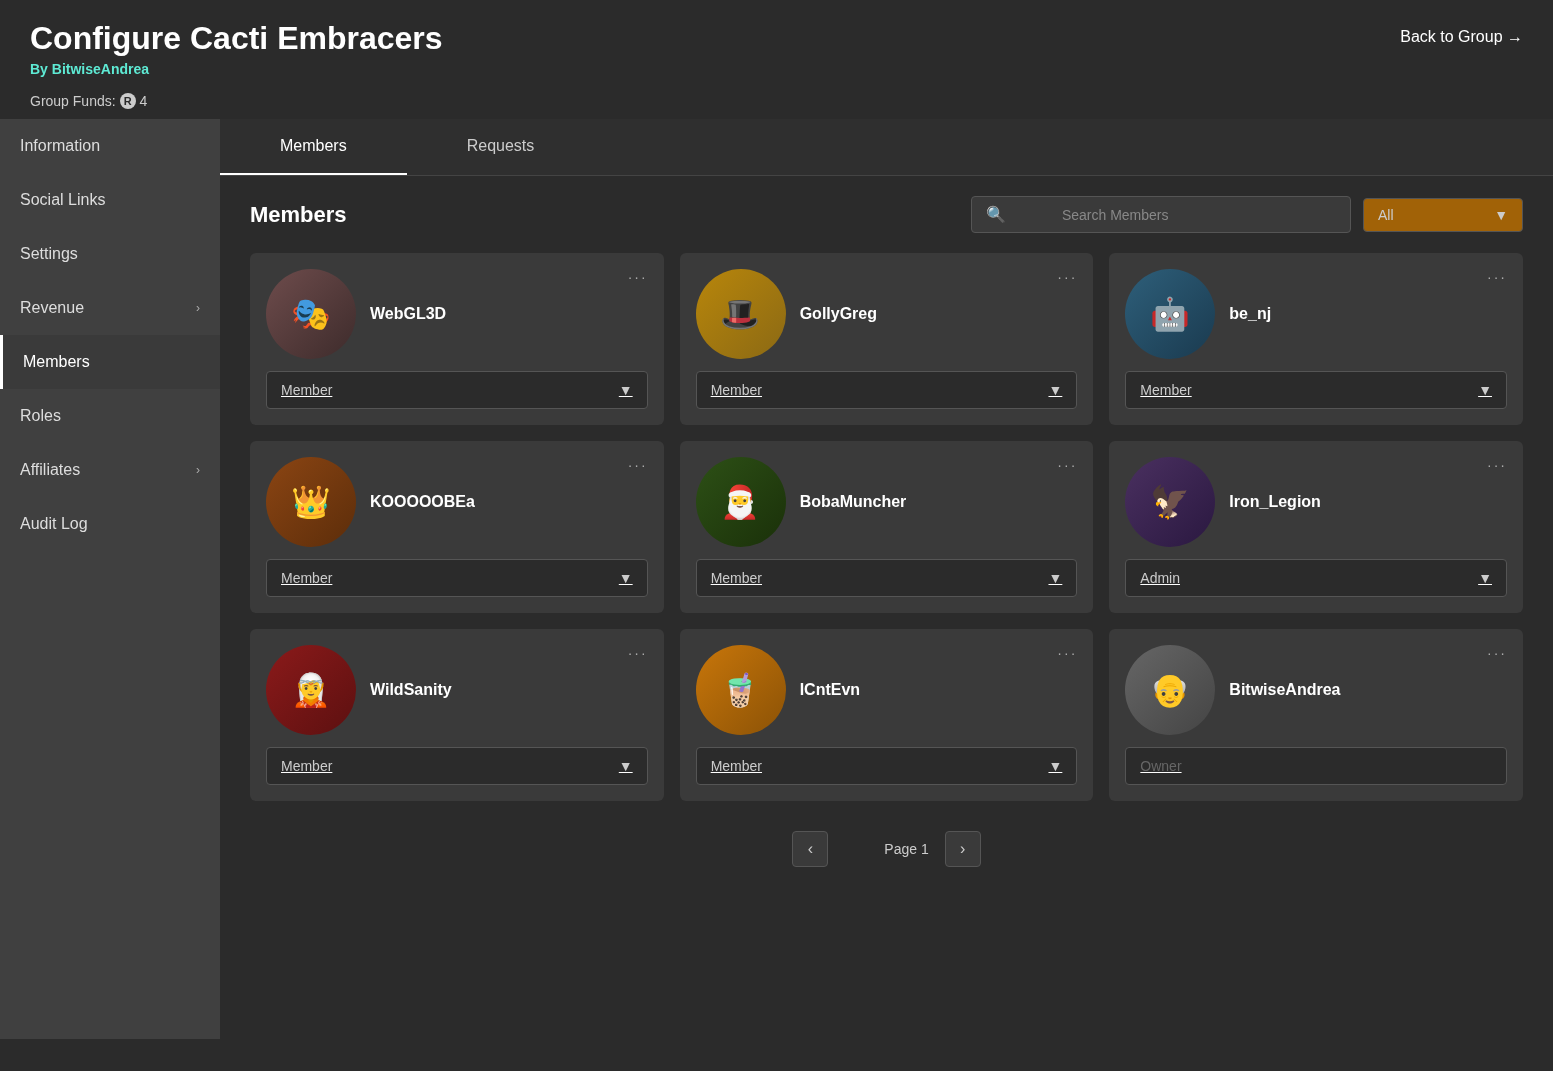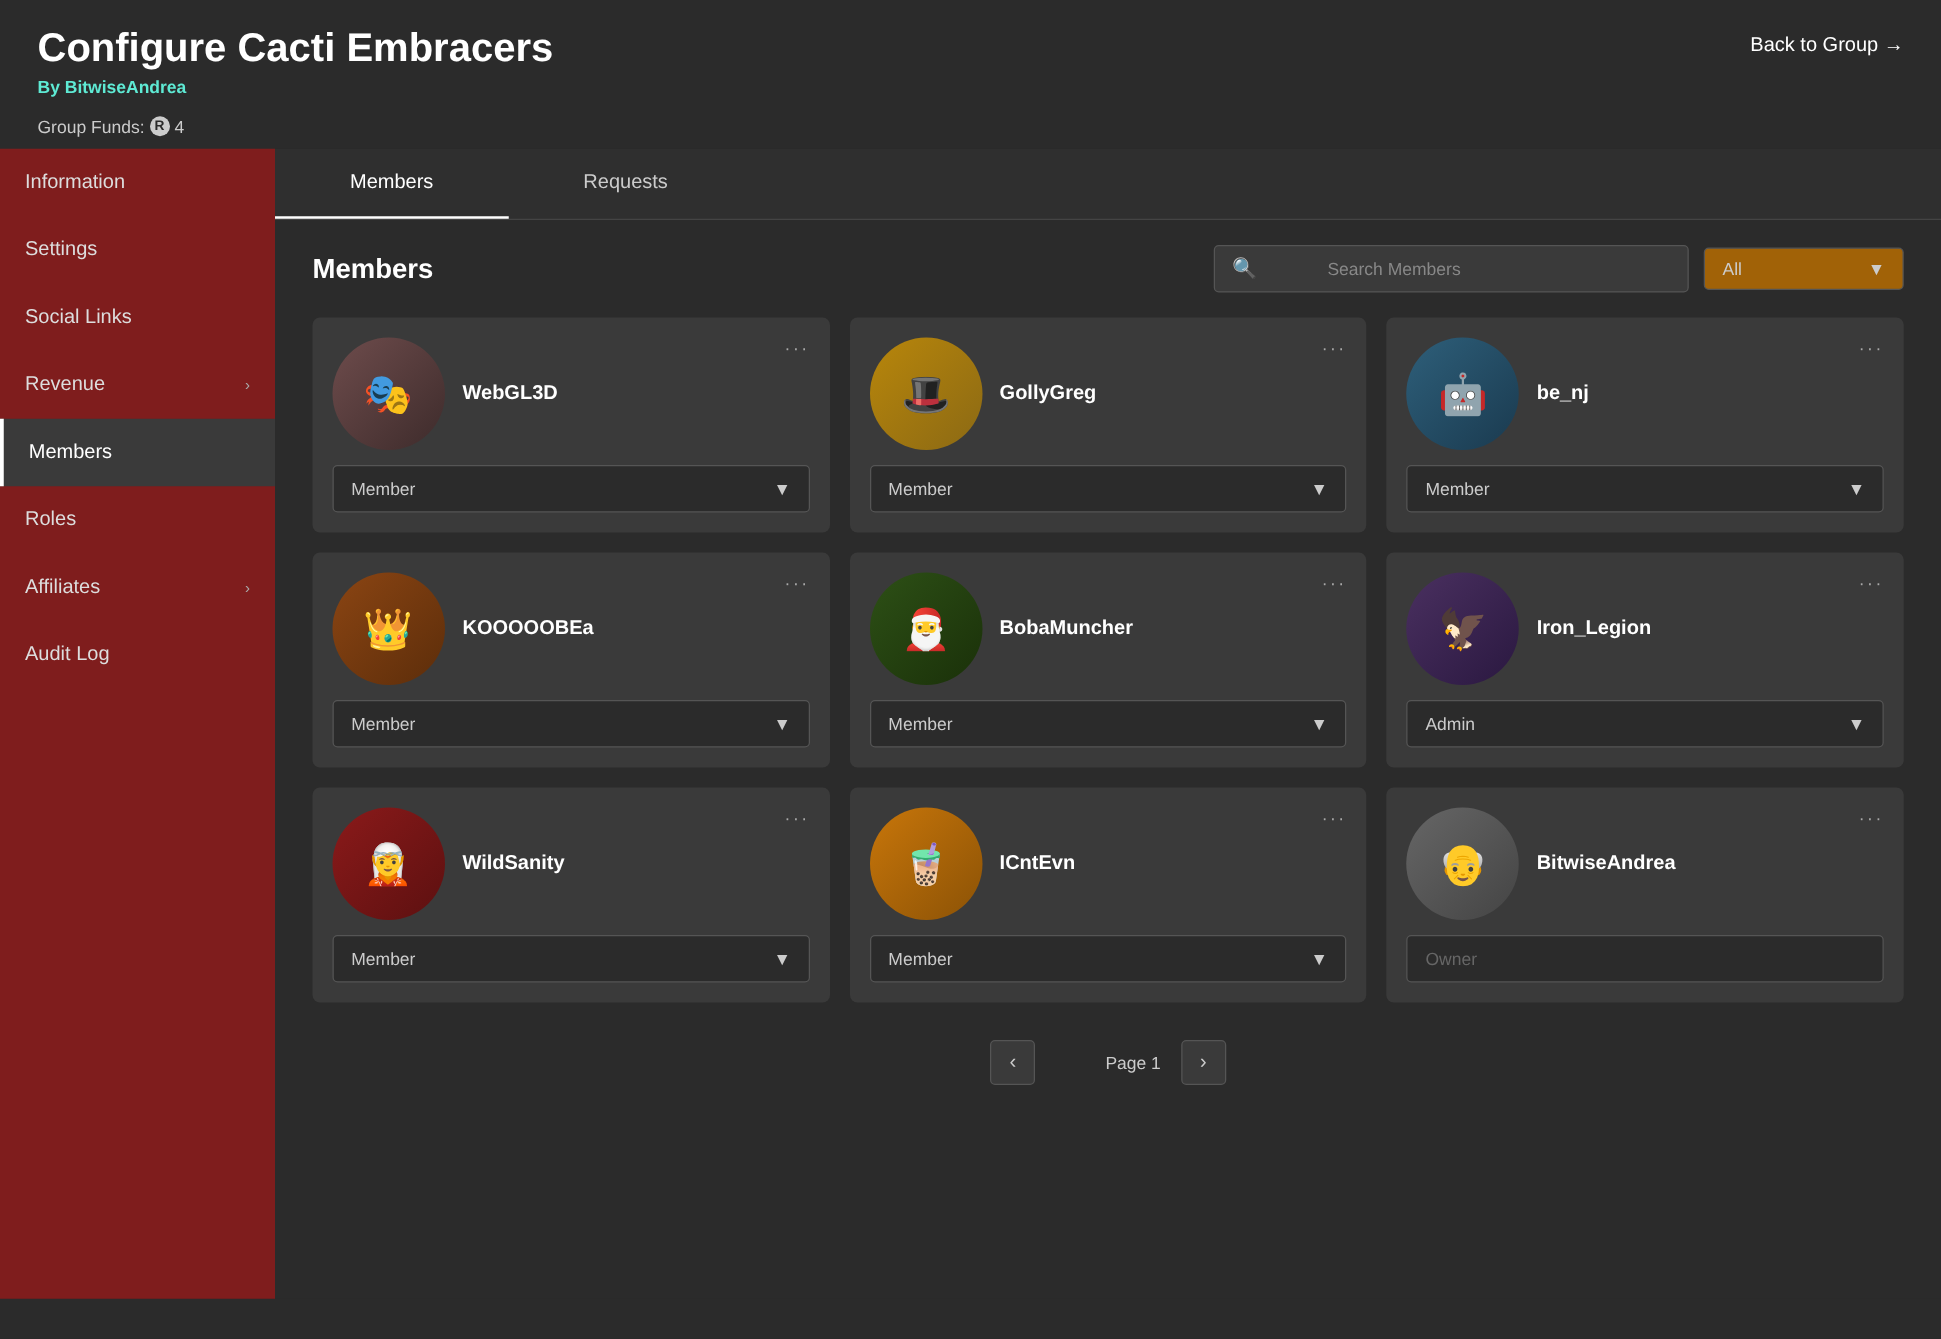--- a/index.html
+++ b/index.html
@@ -59,21 +59,21 @@
       align-items: center;
       gap: 4px;
       margin-top: 8px;
     }
     .main-layout {
       display: flex;
       margin: 0;
     }
     .sidebar {
       width: 220px;
-      background-color: #7f1d1d;
+      background-color: #404040;
       min-height: 920px;
       padding: 0;
     }
     .sidebar-item {
       padding: 18px 20px;
       cursor: pointer;
       color: #dddddd;
       font-size: 16px;
       display: flex;
       justify-content: space-between;
@@ -218,20 +218,21 @@
     }
     .member-role-dropdown {
       display: flex;
       align-items: flex-start;
       background-color: #2b2b2b;
       border: 1px solid #555555;
       border-radius: 4px;
       padding: 10px 14px;
       justify-content: space-between;
       cursor: pointer;
+      text-decoration: underline;
     }
     .member-role-dropdown span {
       color: #cccccc;
       font-size: 14px;
     }
     .member-role-dropdown.disabled span {
       color: #666666;
     }
     .member-role-dropdown.disabled {
       cursor: default;
@@ -296,24 +297,24 @@
   </div>
   <a class="back-to-group">Back to Group →</a>
 </div>
 
 <div class="main-layout">
   <div class="sidebar" id="sidebar-container">
   <div class="sidebar-item">
         <span>Information</span>
       </div>
       <div class="sidebar-item">
+        <span>Social Links</span>
+      </div>
+      <div class="sidebar-item">
         <span>Settings</span>
-      </div>
-      <div class="sidebar-item">
-        <span>Social Links</span>
       </div>
       <div class="sidebar-item">
         <span>Revenue</span>
         <span class="chevron">›</span>
       </div>
       <div class="sidebar-item active">
         <span>Members</span>
       </div>
       <div class="sidebar-item">
         <span>Roles</span>

